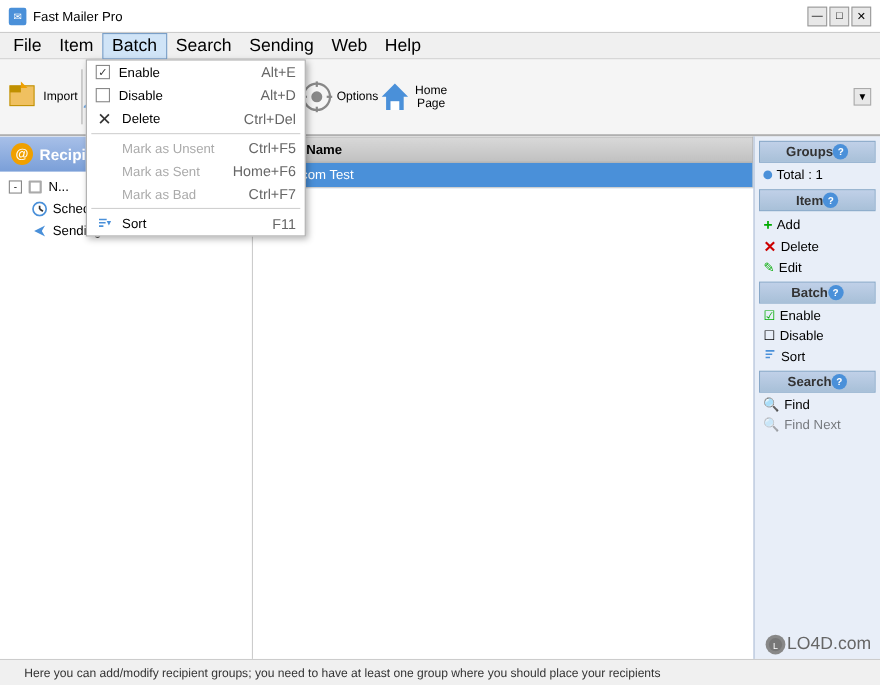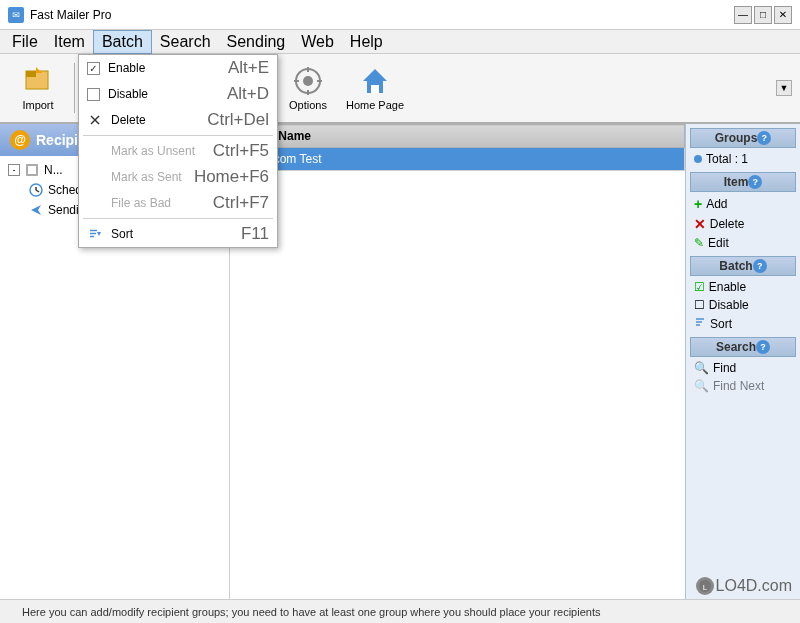--- a/index.html
+++ b/index.html
@@ -12,21 +12,21 @@
     .title-bar-controls { display: flex; gap: 2px; }
     .title-btn { width: 18px; height: 18px; border: 1px solid #999; background: #e8e8e8; cursor: pointer; display: flex; align-items: center; justify-content: center; font-size: 10px; }
     
     
     .menu-bar { height: 24px; background: #f0f0f0; display: flex; align-items: center; border-bottom: 1px solid #ccc; padding: 0 4px; }
     .menu-item { padding: 2px 8px; cursor: pointer; font-size: 16px; height: 24px; display: flex; align-items: center; }
     .menu-item.active { background: #d0e4f7; border: 1px solid #7a9fc7; }
     
     
     .toolbar { height: 70px; background: #f5f5f5; border-bottom: 2px solid #b0b0b0; display: flex; align-items: center; padding: 4px 8px; gap: 2px; }
-    .toolbar-btn { display: flex; flex-direction: column; align-items: center; justify-content: center; width: 60px; height: 60px; cursor: pointer; border: 1px solid transparent; padding: 4px; gap: 2px; }
+    .toolbar-btn { display: flex; flex-direction: row; align-items: center; justify-content: center; width: 60px; height: 60px; cursor: pointer; border: 1px solid transparent; padding: 4px; gap: 2px; }
     .toolbar-btn.disabled { opacity: 0.5; cursor: default; }
     .toolbar-icon { width: 32px; height: 32px; display: flex; align-items: center; justify-content: center; }
     .toolbar-label { font-size: 11px; text-align: center; }
     .toolbar-separator { width: 1px; height: 50px; background: #b0b0b0; margin: 0 4px; }
     
     
     .main-area { display: flex; height: calc(623px - 30px - 24px - 70px - 24px); }
     
     
     .left-panel { width: 230px; background: #fff; border-right: 1px solid #ccc; overflow: hidden; }
@@ -54,21 +54,21 @@
     .right-item.disabled { opacity: 0.5; cursor: default; }
     .help-icon { width: 14px; height: 14px; background: #4a90d9; border-radius: 7px; color: white; display: flex; align-items: center; justify-content: center; font-size: 9px; font-weight: bold; cursor: pointer; }
     
     
     .status-bar { height: 24px; background: #f0f0f0; border-top: 1px solid #ccc; display: flex; align-items: center; padding: 0 22px; font-size: 11px; color: #333; }
     
     
     .dropdown-menu { position: absolute; top: 54px; left: 78px; background: white; border: 1px solid #aaa; box-shadow: 2px 2px 6px rgba(0,0,0,0.3); z-index: 100; min-width: 200px; }
     .dropdown-item { display: flex; align-items: center; padding: 3px 8px; cursor: pointer; font-size: 12px; gap: 8px; }
     .dropdown-item.disabled { color: #aaa; cursor: default; }
-    .dropdown-shortcut { margin-left: auto; color: #666; font-size: 17px; }
+    .dropdown-shortcut { margin-left: auto; color: #666; font-size: 13px; }
     .dropdown-separator { height: 1px; background: #d0d0d0; margin: 2px 4px; }
     
     
     .check-box { width: 13px; height: 13px; border: 1px solid #888; background: white; display: flex; align-items: center; justify-content: center; font-size: 10px; }
     .check-box.checked { background: #fff; }
     .check-box.checked::after { content: '✓'; color: #333; }
     
     .lo4d-watermark { position: absolute; bottom: 28px; right: 8px; display: flex; align-items: center; gap: 2px; }
     .lo4d-circle { width: 18px; height: 18px; background: #888; border-radius: 9px; display: flex; align-items: center; justify-content: center; }
     .lo4d-text { font-size: 16px; color: #666; }
@@ -344,21 +344,21 @@
   </div>
 
   <div class="dropdown-item disabled">
     <div style="width:16px;"></div>
     <span>Mark as Sent</span>
     <span class="dropdown-shortcut">Home+F6</span>
   </div>
 
   <div class="dropdown-item disabled">
     <div style="width:16px;"></div>
-    <span>File as Bad</span>
+    <span>Mark as Bad</span>
     <span class="dropdown-shortcut">Ctrl+F7</span>
   </div>
   <div class="dropdown-separator"></div>
 
   <div class="dropdown-item">
     <div style="width:16px;height:16px;display:flex;align-items:center;justify-content:center;">
       <svg width="12" height="12" viewBox="0 0 12 12">
         <line x1="1" y1="2.5" x2="8" y2="2.5" stroke="#4a90d9" stroke-width="1.5"></line>
         <line x1="1" y1="5.5" x2="7" y2="5.5" stroke="#4a90d9" stroke-width="1.5"></line>
         <line x1="1" y1="8.5" x2="5" y2="8.5" stroke="#4a90d9" stroke-width="1.5"></line>

